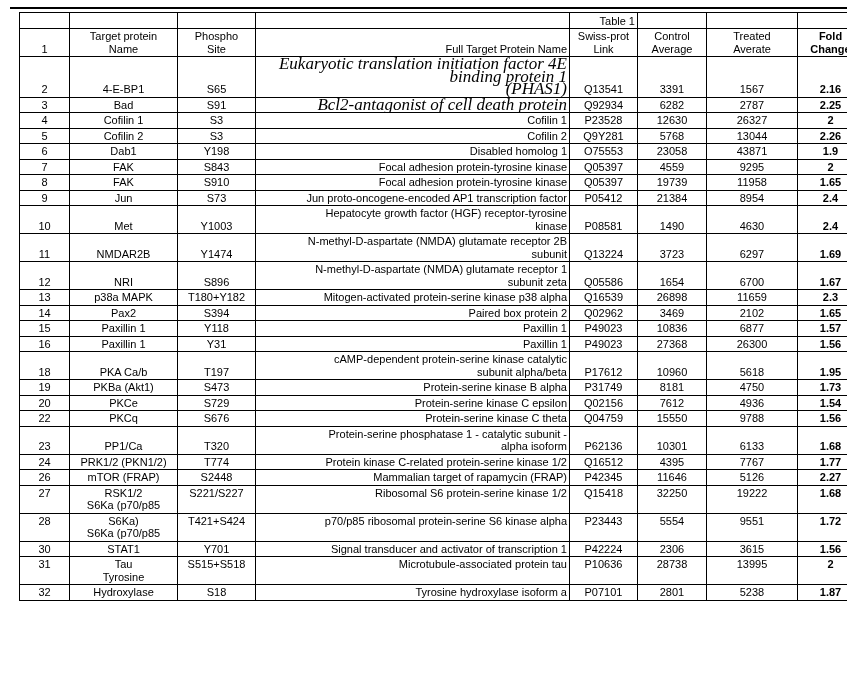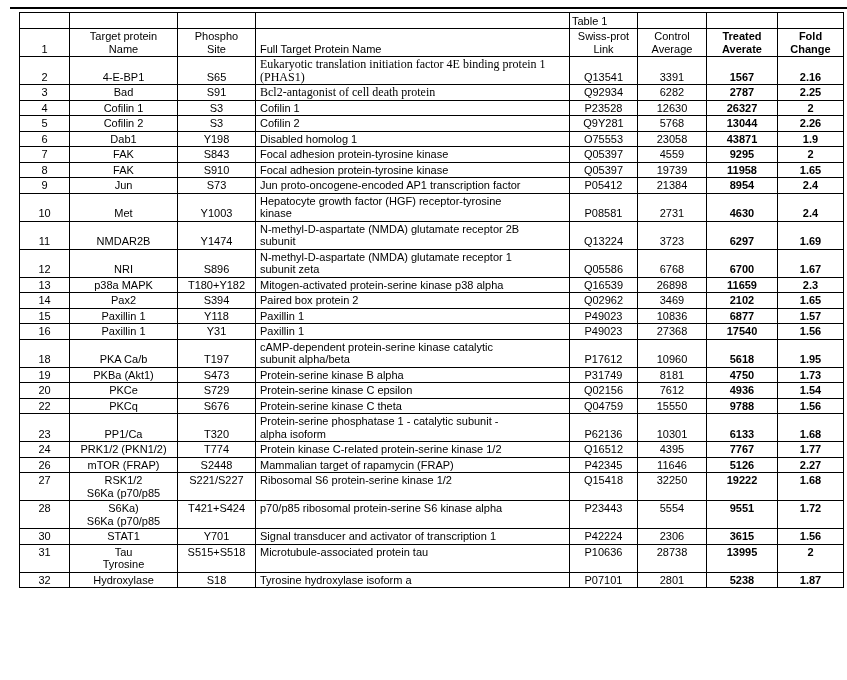--- a/index.html
+++ b/index.html
@@ -17,26 +17,26 @@
     font-size:11px;line-height:12.5px;
     padding:1px 2px;
     vertical-align:bottom;
     text-align:center;
     white-space:pre-line;
     overflow:hidden;
   }
   .c-num{width:50px;}
   .c-name{width:108px;text-align:center;}
   .c-site{width:78px;}
-  .c-full{width:314px;text-align:left;padding-left:4px;}
+  .c-full{width:314px;text-align:right;padding-left:4px;}
   .c-link{width:68px;}
   .c-ctrl{width:69px;}
-  .c-treat{width:71px;font-weight:bold;}
+  .c-treat{width:91px;}
   .c-fold{width:66px;font-weight:bold;}
-  .serif{font-family:"Liberation Serif",serif;font-size:12px;line-height:12.5px;}
+  .serif{font-family:"Liberation Serif",serif;font-size:17px;line-height:12.5px;font-style:italic;}
   tr.valign-top td{vertical-align:top;}
   .title-row td{line-height:11px;height:13px;}
 </style>
 </head>
 <body>
 
 <div class="top-rule"></div>
 
 <table>
   <colgroup>
@@ -48,21 +48,21 @@
       <col class="c-ctrl">
       <col class="c-treat">
       <col class="c-fold">
   </colgroup>
   <thead>
     <tr class="title-row">
       <td class="c-num"></td>
       <td class="c-name"></td>
       <td class="c-site"></td>
       <td class="c-full"></td>
-      <td class="c-link" style="text-align:left">Table 1</td>
+      <td class="c-link" style="text-align:right">Table 1</td>
       <td class="c-ctrl"></td>
       <td class="c-treat"></td>
       <td class="c-fold"></td>
     </tr>
     <tr>
       <td class="c-num">1</td>
       <td class="c-name">Target protein
 Name</td>
       <td class="c-site">Phospho
 Site</td>
@@ -159,21 +159,21 @@
     <td class="c-treat">8954</td>
     <td class="c-fold">2.4</td>
   </tr>
       <tr>
     <td class="c-num">10</td>
     <td class="c-name">Met</td>
     <td class="c-site">Y1003</td>
     <td class="c-full">Hepatocyte growth factor (HGF) receptor-tyrosine
 kinase</td>
     <td class="c-link">P08581</td>
-    <td class="c-ctrl">2731</td>
+    <td class="c-ctrl">1490</td>
     <td class="c-treat">4630</td>
     <td class="c-fold">2.4</td>
   </tr>
       <tr>
     <td class="c-num">11</td>
     <td class="c-name">NMDAR2B</td>
     <td class="c-site">Y1474</td>
     <td class="c-full">N-methyl-D-aspartate (NMDA) glutamate receptor 2B
 subunit</td>
     <td class="c-link">Q13224</td>
@@ -181,21 +181,21 @@
     <td class="c-treat">6297</td>
     <td class="c-fold">1.69</td>
   </tr>
       <tr>
     <td class="c-num">12</td>
     <td class="c-name">NRI</td>
     <td class="c-site">S896</td>
     <td class="c-full">N-methyl-D-aspartate (NMDA) glutamate receptor 1
 subunit zeta</td>
     <td class="c-link">Q05586</td>
-    <td class="c-ctrl">6768</td>
+    <td class="c-ctrl">1654</td>
     <td class="c-treat">6700</td>
     <td class="c-fold">1.67</td>
   </tr>
       <tr>
     <td class="c-num">13</td>
     <td class="c-name">p38a MAPK</td>
     <td class="c-site">T180+Y182</td>
     <td class="c-full">Mitogen-activated protein-serine kinase p38 alpha</td>
     <td class="c-link">Q16539</td>
     <td class="c-ctrl">26898</td>
@@ -222,21 +222,21 @@
     <td class="c-treat">6877</td>
     <td class="c-fold">1.57</td>
   </tr>
       <tr>
     <td class="c-num">16</td>
     <td class="c-name">Paxillin 1</td>
     <td class="c-site">Y31</td>
     <td class="c-full">Paxillin 1</td>
     <td class="c-link">P49023</td>
     <td class="c-ctrl">27368</td>
-    <td class="c-treat">17540</td>
+    <td class="c-treat">26300</td>
     <td class="c-fold">1.56</td>
   </tr>
       <tr>
     <td class="c-num">18</td>
     <td class="c-name">PKA Ca/b</td>
     <td class="c-site">T197</td>
     <td class="c-full">cAMP-dependent protein-serine kinase catalytic
 subunit alpha/beta</td>
     <td class="c-link">P17612</td>
     <td class="c-ctrl">10960</td>

